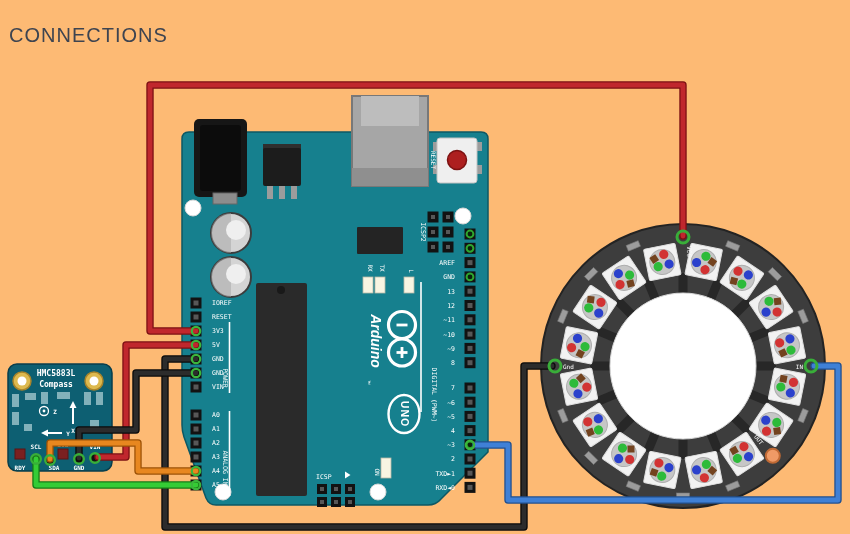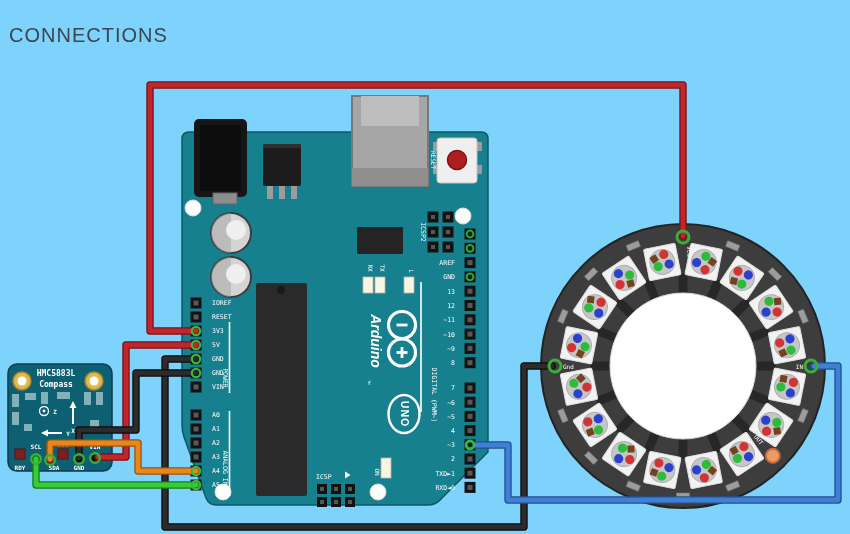--- a/index.html
+++ b/index.html
@@ -1,16 +1,16 @@
 <!DOCTYPE html>
 <html><head>
 <meta charset="utf-8">
 <style>
   html,body{margin:0;padding:0;background:#ffffff;}
-  .stage{position:relative;width:850px;height:534px;background:#7dd3fc;overflow:hidden;}
+  .stage{position:relative;width:850px;height:534px;background:#fdba74;overflow:hidden;}
   svg{display:block;}
   .title{font:20px "Liberation Sans", sans-serif;fill:#3e4450;letter-spacing:1px;}
   .silk{font:6.5px "DejaVu Sans Mono", monospace;fill:#ffffff;}
   .silk-sm{font:6px "DejaVu Sans Mono", monospace;fill:#ffffff;}
   .csilk{font:bold 8px "DejaVu Sans Mono", monospace;fill:#ffffff;}
   .cpin{font:bold 6px "DejaVu Sans Mono", monospace;fill:#ffffff;}
   .logo{font:italic bold 14px "Liberation Sans", sans-serif;fill:#ffffff;}
   .logotm{font:5px "Liberation Sans", sans-serif;fill:#ffffff;}
   .unotxt{font:bold 10.5px "Liberation Sans", sans-serif;fill:#ffffff;letter-spacing:1px;}
 </style>

